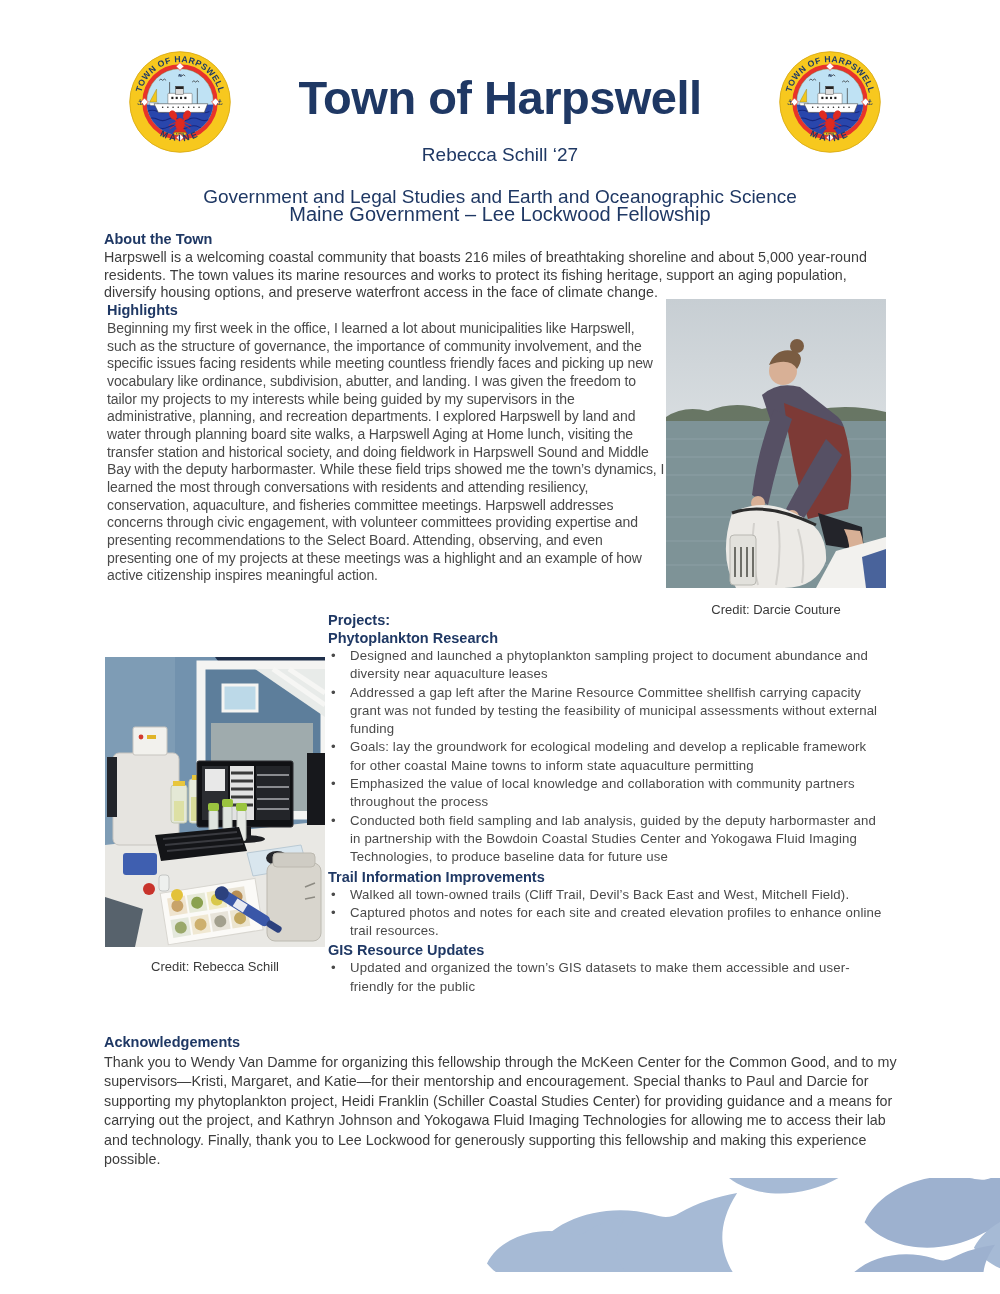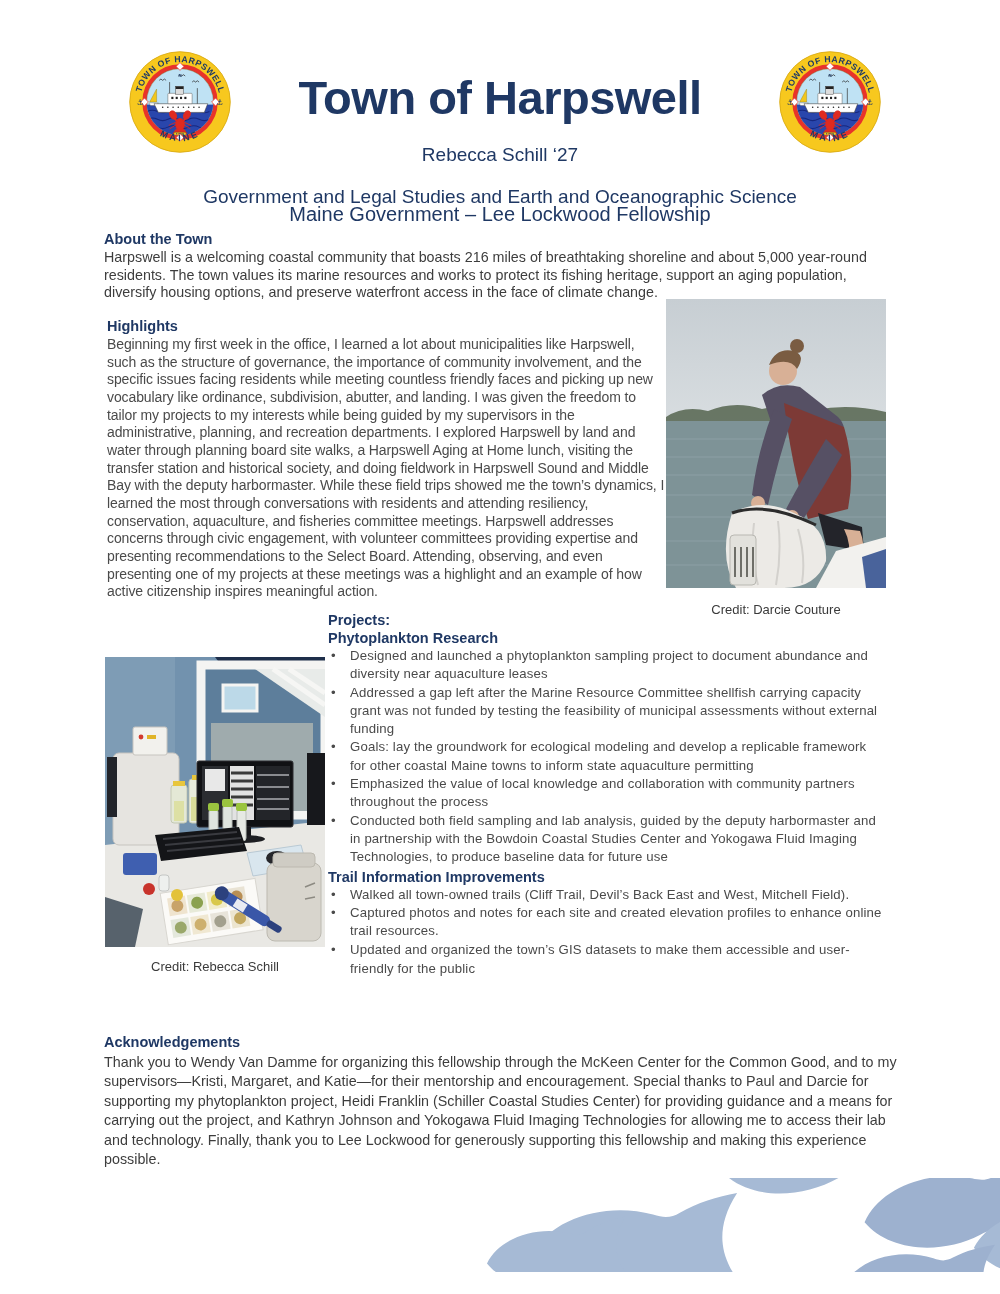--- a/index.html
+++ b/index.html
@@ -17,21 +17,21 @@
   .fellowship{position:absolute;left:0;right:0;top:203px;text-align:center;font-size:20px;color:#1f3864;}
 
   h2.sec{margin:0;font-size:14.5px;font-weight:bold;color:#1f3864;}
   h3.sub{margin:2px 0 0 0;font-size:14.5px;font-weight:bold;color:#1f3864;}
 
   
   .about{position:absolute;left:104px;top:231px;width:796px;}
   .about p{margin:2px 0 0 0;font-size:14.3px;line-height:17.6px;color:#3d3d3d;}
 
   
-  .highlights{position:absolute;left:107px;top:318px;width:558px;}
+  .highlights{position:absolute;left:107px;top:302px;width:558px;}
   .highlights p{margin:2px 0 0 0;font-size:14px;letter-spacing:-.1px;line-height:17.65px;color:#4a4a4a;}
 
   
   figure{margin:0;padding:0;}
   .photo-field{position:absolute;left:666px;top:299px;width:220px;}
   .photo-lab{position:absolute;left:105px;top:657px;width:220px;}
   .photo-frame{display:block;width:220px;}
   figcaption{display:block;text-align:center;font-size:13px;color:#3a3a3a;}
   .photo-field figcaption{margin-top:14px;}
   .photo-lab figcaption{margin-top:12px;}
@@ -215,20 +215,21 @@
       <li>Emphasized the value of local knowledge and collaboration with community partners throughout the process</li>
       <li>Conducted both field sampling and lab analysis, guided by the deputy harbormaster and in partnership with the Bowdoin Coastal Studies Center and Yokogawa Fluid Imaging Technologies, to produce baseline data for future use</li>
     </ul>
 
     <h3 class="sub">Trail Information Improvements</h3>
     <ul class="bullets">
       <li>Walked all town-owned trails (Cliff Trail, Devil’s Back East and West, Mitchell Field).</li>
       <li>Captured photos and notes for each site and created elevation profiles to enhance online trail resources.</li>
     </ul>
 
+    <h3 class="sub">GIS Resource Updates</h3>
     <ul class="bullets">
       <li>Updated and organized the town’s GIS datasets to make them accessible and user-friendly for the public</li>
     </ul>
   </section>
 
   <figure class="photo-lab">
     <svg class="photo-frame" viewBox="0 0 220 290">
       <defs>
           <clipPath id="labClip">
             <rect x="0" y="0" width="220" height="290"></rect>

